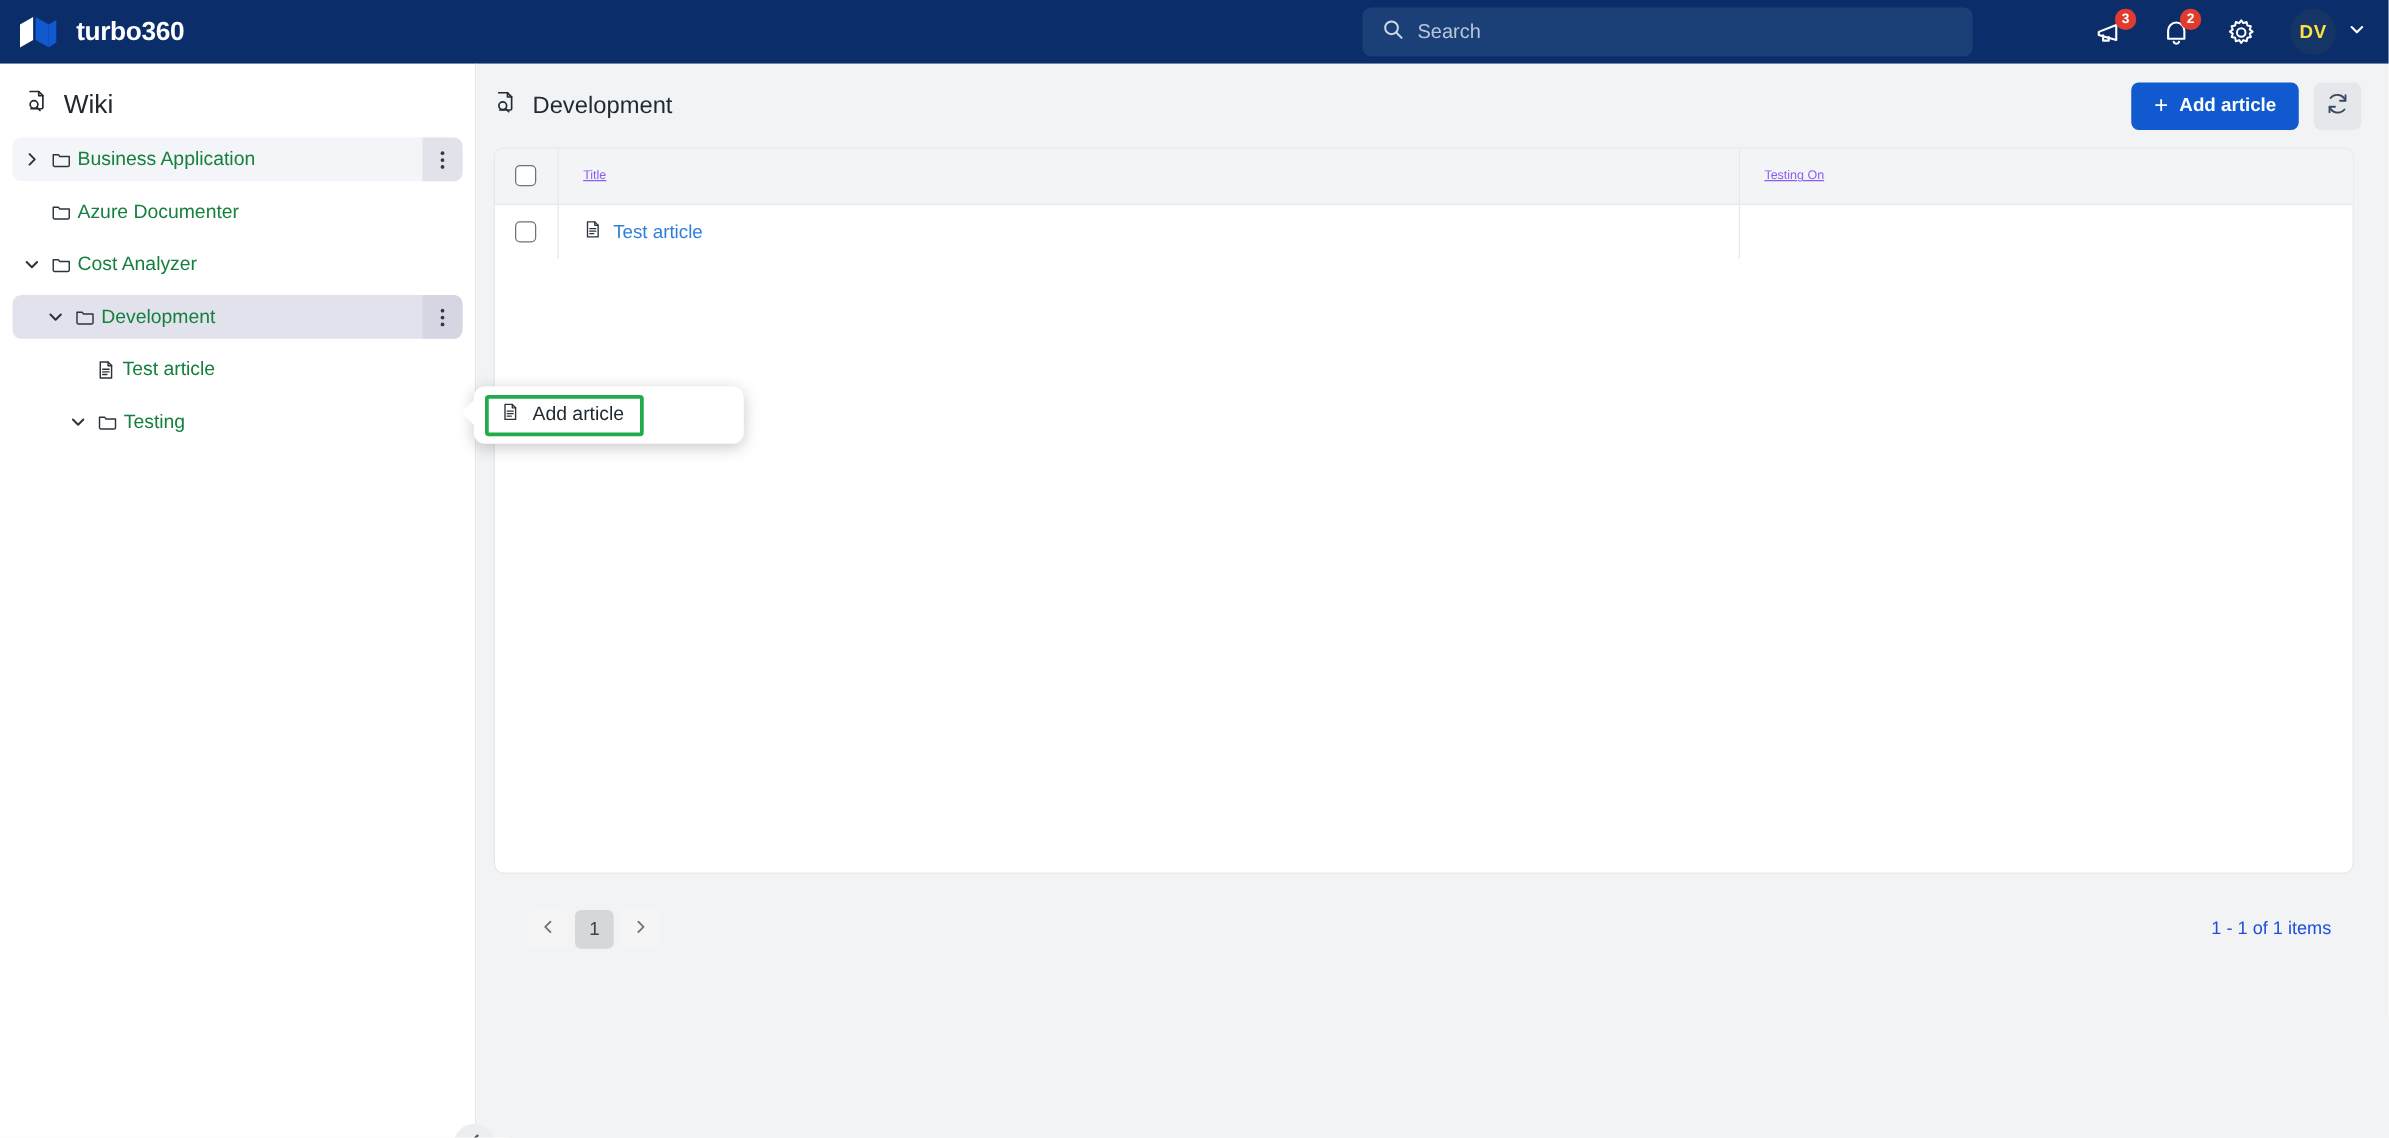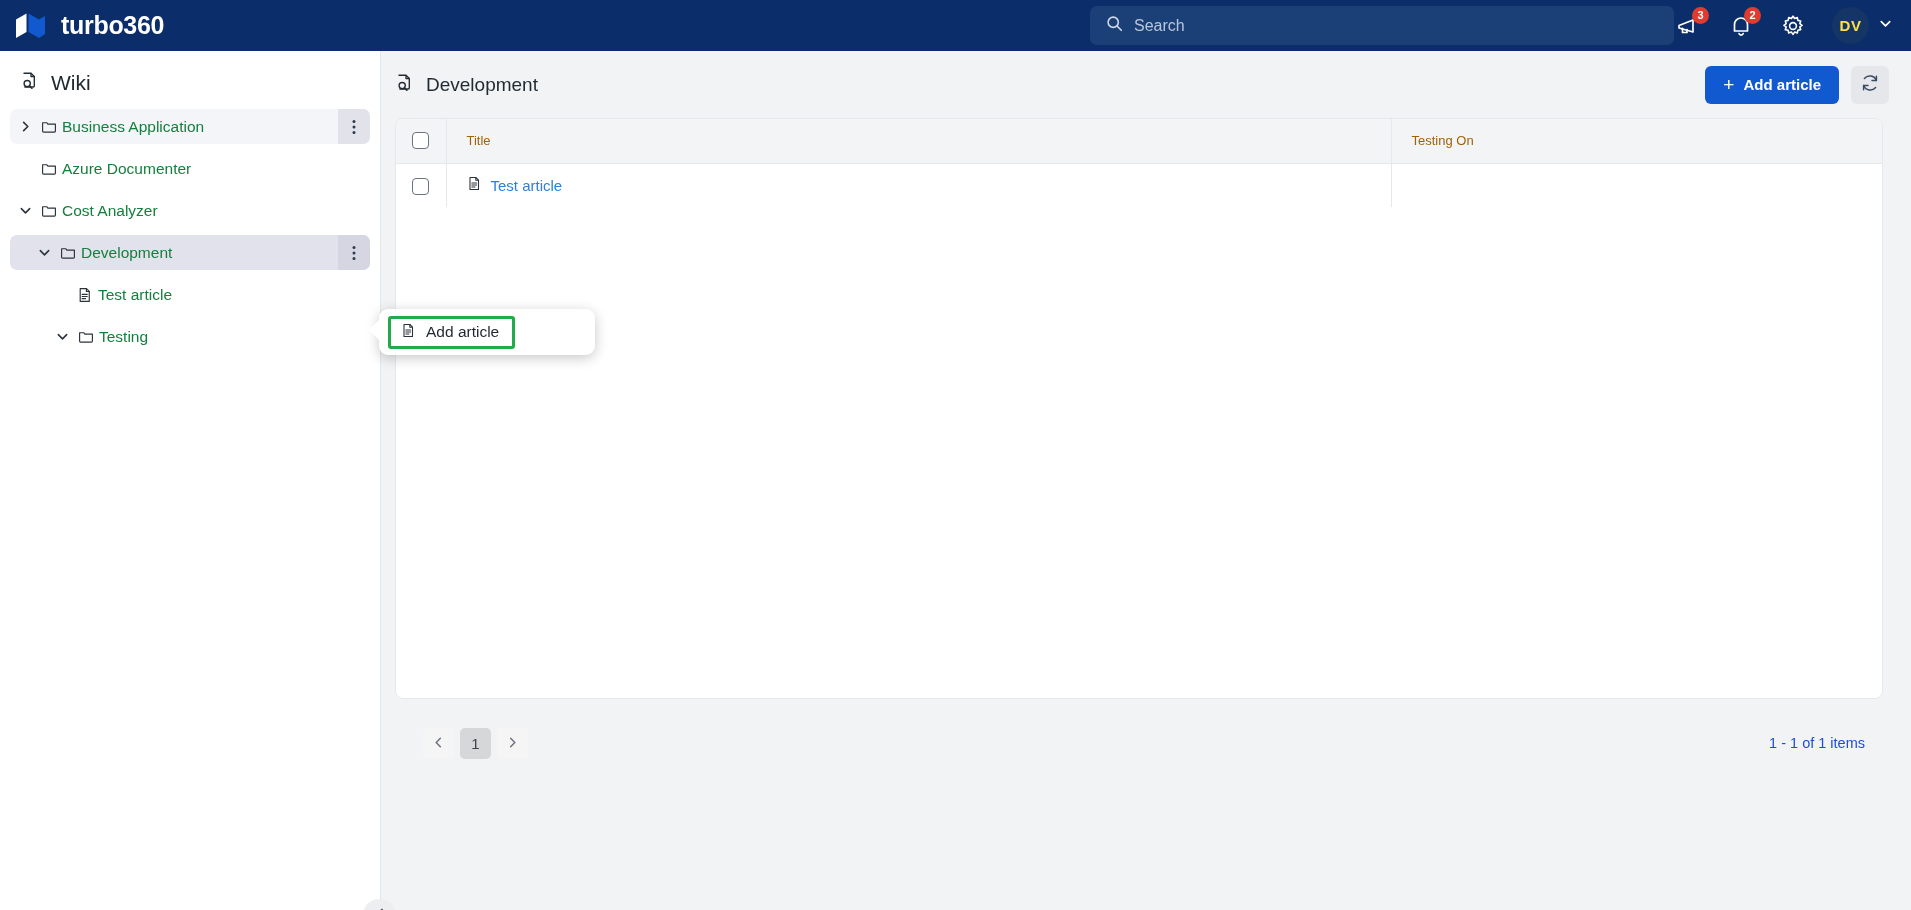--- a/index.html
+++ b/index.html
@@ -16,29 +16,29 @@
     background: #0b2e6b;
     display: flex;
     align-items: center;
     position: relative;
     padding: 0 22px 0 14px;
   }
   .brand { display: flex; align-items: center; gap: 13px; }
   .brand-logo { width: 34px; height: 30px; display: block; }
   .brand-name {
     color: #ffffff;
-    font-size: 25px;
+    font-size: 21px;
     font-weight: 700;
     letter-spacing: -0.3px;
   }
   .search-wrap {
     position: absolute;
     left: 1090px;
     top: 6px;
-    width: 584px;
+    width: 488px;
     height: 39px;
     background: #1b4078;
     border-radius: 7px;
     display: flex;
     align-items: center;
     padding: 0 16px;
     gap: 11px;
   }
   .search-icon { width: 17px; height: 17px; flex: none; }
   .search-input {
@@ -217,25 +217,26 @@
     height: 581px;
     background: #ffffff;
     border: 1px solid #e6e8eb;
     border-radius: 8px;
     overflow: hidden;
   }
   table { width: 100%; border-collapse: collapse; table-layout: fixed; }
   thead tr { background: #f3f4f6; height: 44px; }
   th {
     text-align: left;
-    font-size: 13px;
+    font-size: 10px;
     font-weight: 400;
-    color: #a16207;
+    color: #8b5cf6;
     border-bottom: 1px solid #e6e8eb;
     padding: 0;
+    text-decoration: underline;
   }
   th.cb-col, td.cb-col {
     width: 50px;
     border-right: 1px solid #e6e8eb;
     text-align: center;
   }
   th.title-col, td.title-col { padding-left: 20px; width: 945px; }
   th.upd-col, td.upd-col { padding-left: 20px; border-left: 1px solid #e6e8eb; }
   tbody tr { height: 44px; }
   td { font-size: 15px; color: #21272e; padding: 0; }

